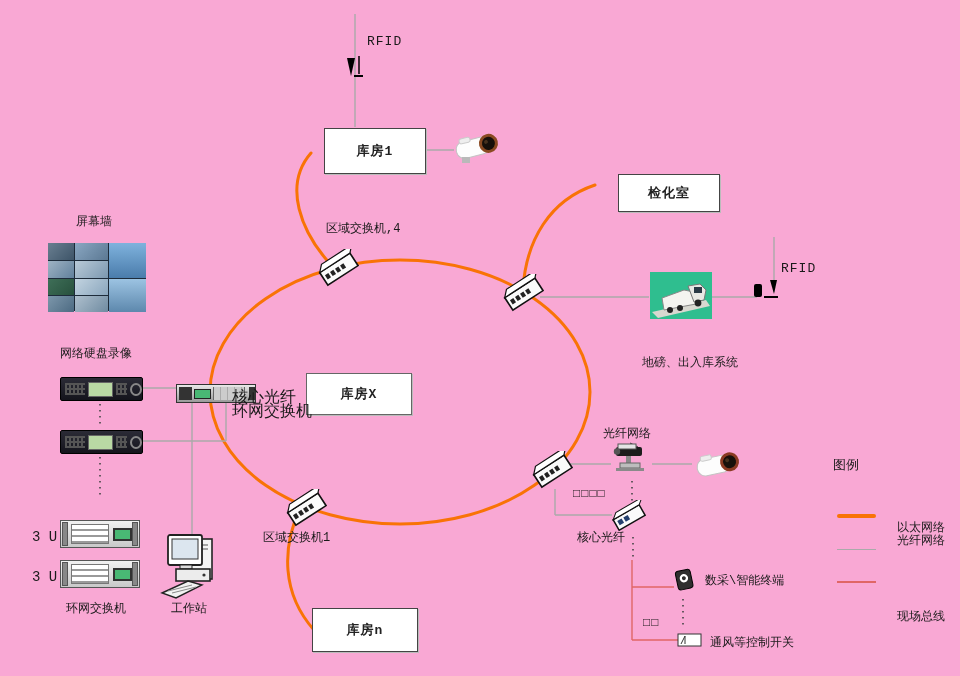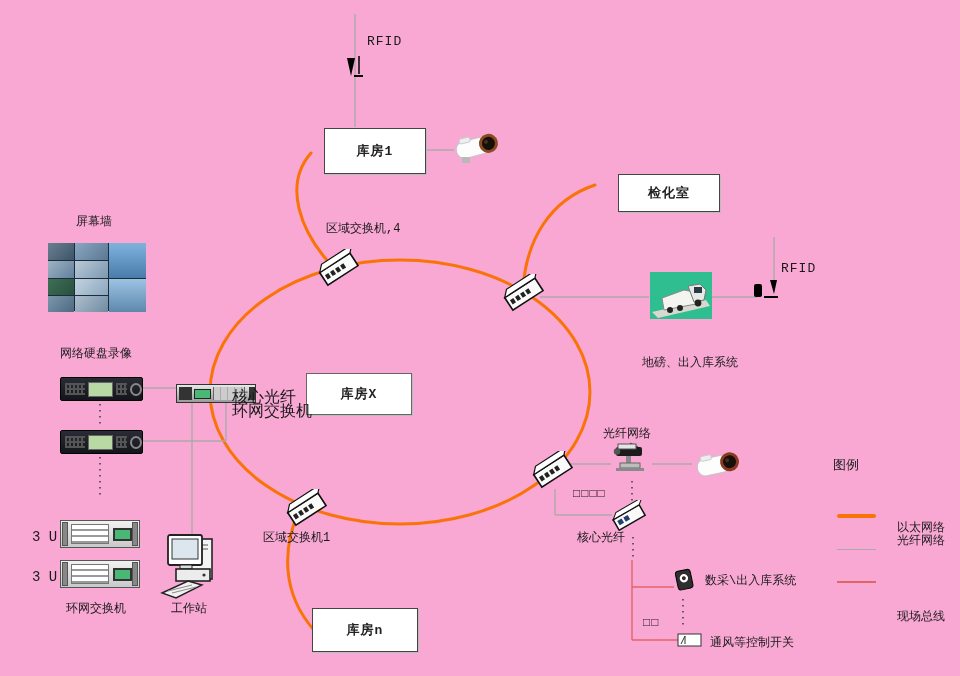--- a/index.html
+++ b/index.html
@@ -303,21 +303,21 @@
   </svg>
   <div class="lbl" style="left:577px;top:529px;">核心光纤</div>
 
   <svg class="dev" style="left:672px;top:566px;" width="26" height="30">
     <g transform="rotate(-12 13 15)">
       <rect x="5" y="4" width="15" height="19" rx="3" fill="#2e2e2e" stroke="#000"></rect>
       <circle cx="12.5" cy="12" r="4.2" fill="#fff"></circle>
       <circle cx="12.5" cy="12" r="2" fill="#2e2e2e"></circle>
     </g>
   </svg>
-  <div class="lbl" style="left:705px;top:572px;">数采\出入库系统</div>
+  <div class="lbl" style="left:705px;top:572px;">数采\智能终端</div>
 
   <div class="lbl tofu" style="left:643px;top:616px;">□□</div>
 
   <svg class="dev" style="left:677px;top:633px;" width="26" height="16">
     <rect x="1" y="1" width="23" height="12" fill="#fff" stroke="#333"></rect>
     <path d="M4 11 L8 3 L8 11" fill="none" stroke="#333"></path>
   </svg>
   <div class="lbl" style="left:710px;top:634px;text-align:center;">通风等控制开关</div>
 
   <div class="lbl" style="left:833px;top:456px;font-size:13px;">图例</div>

